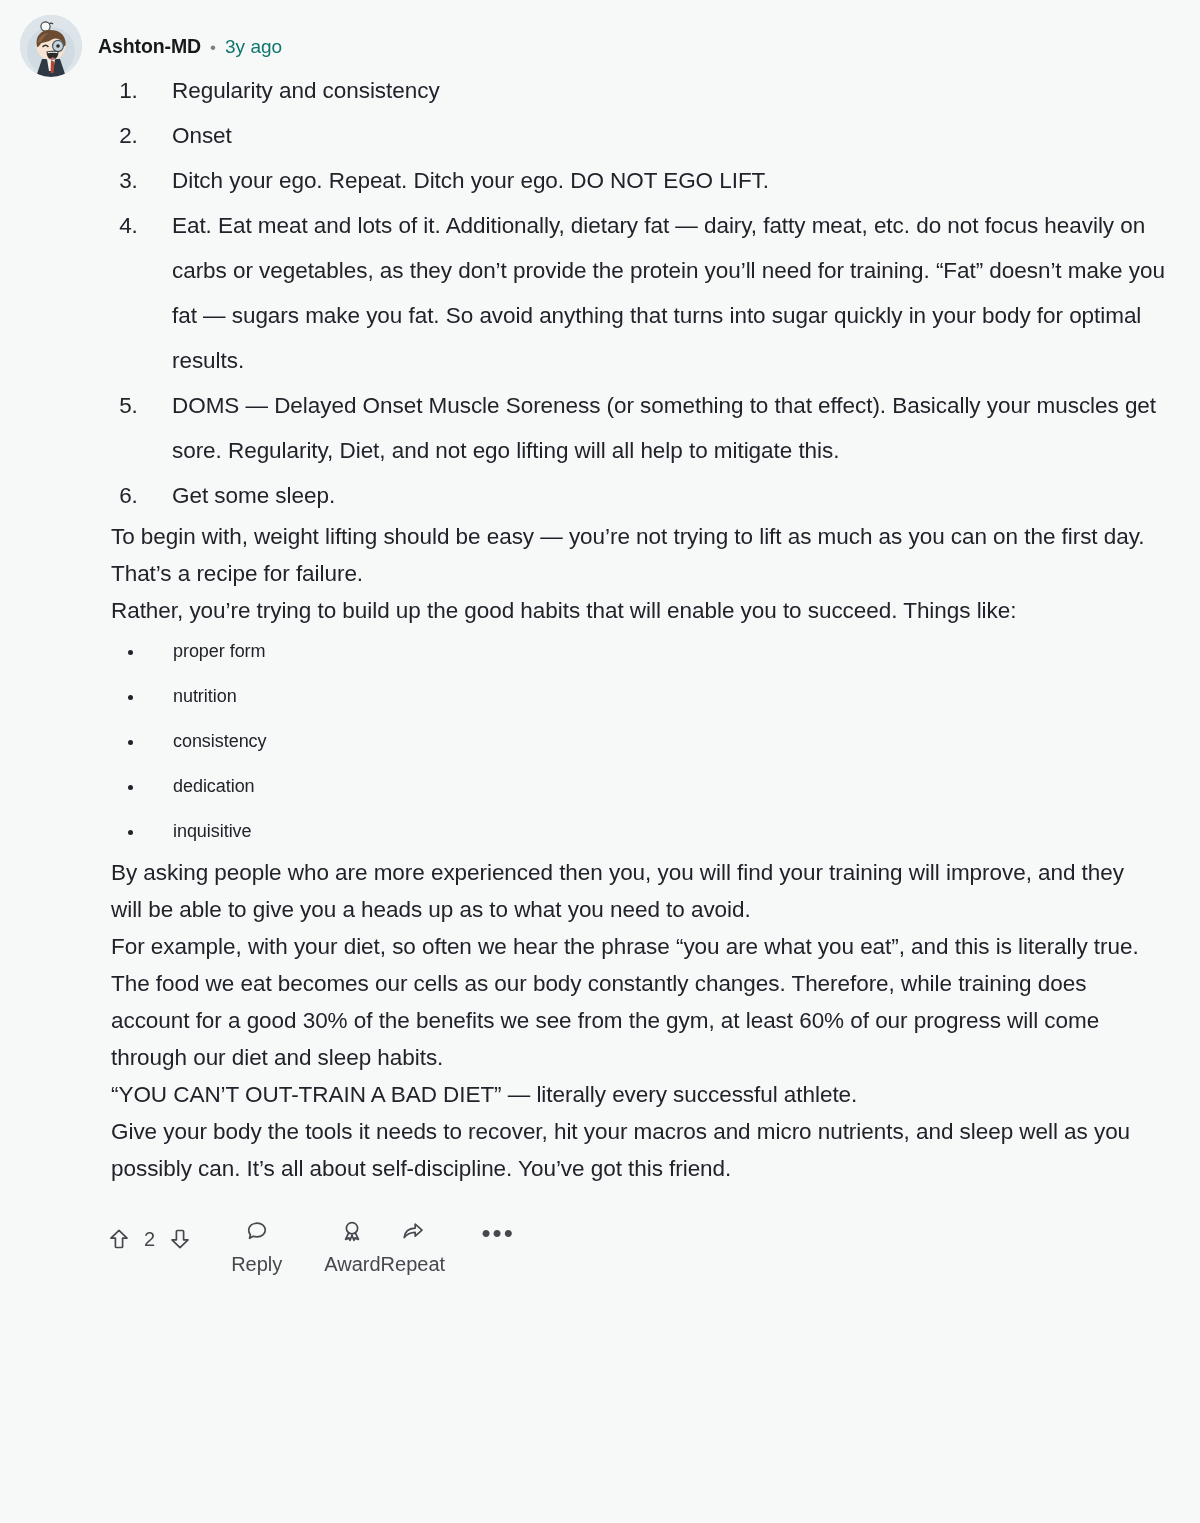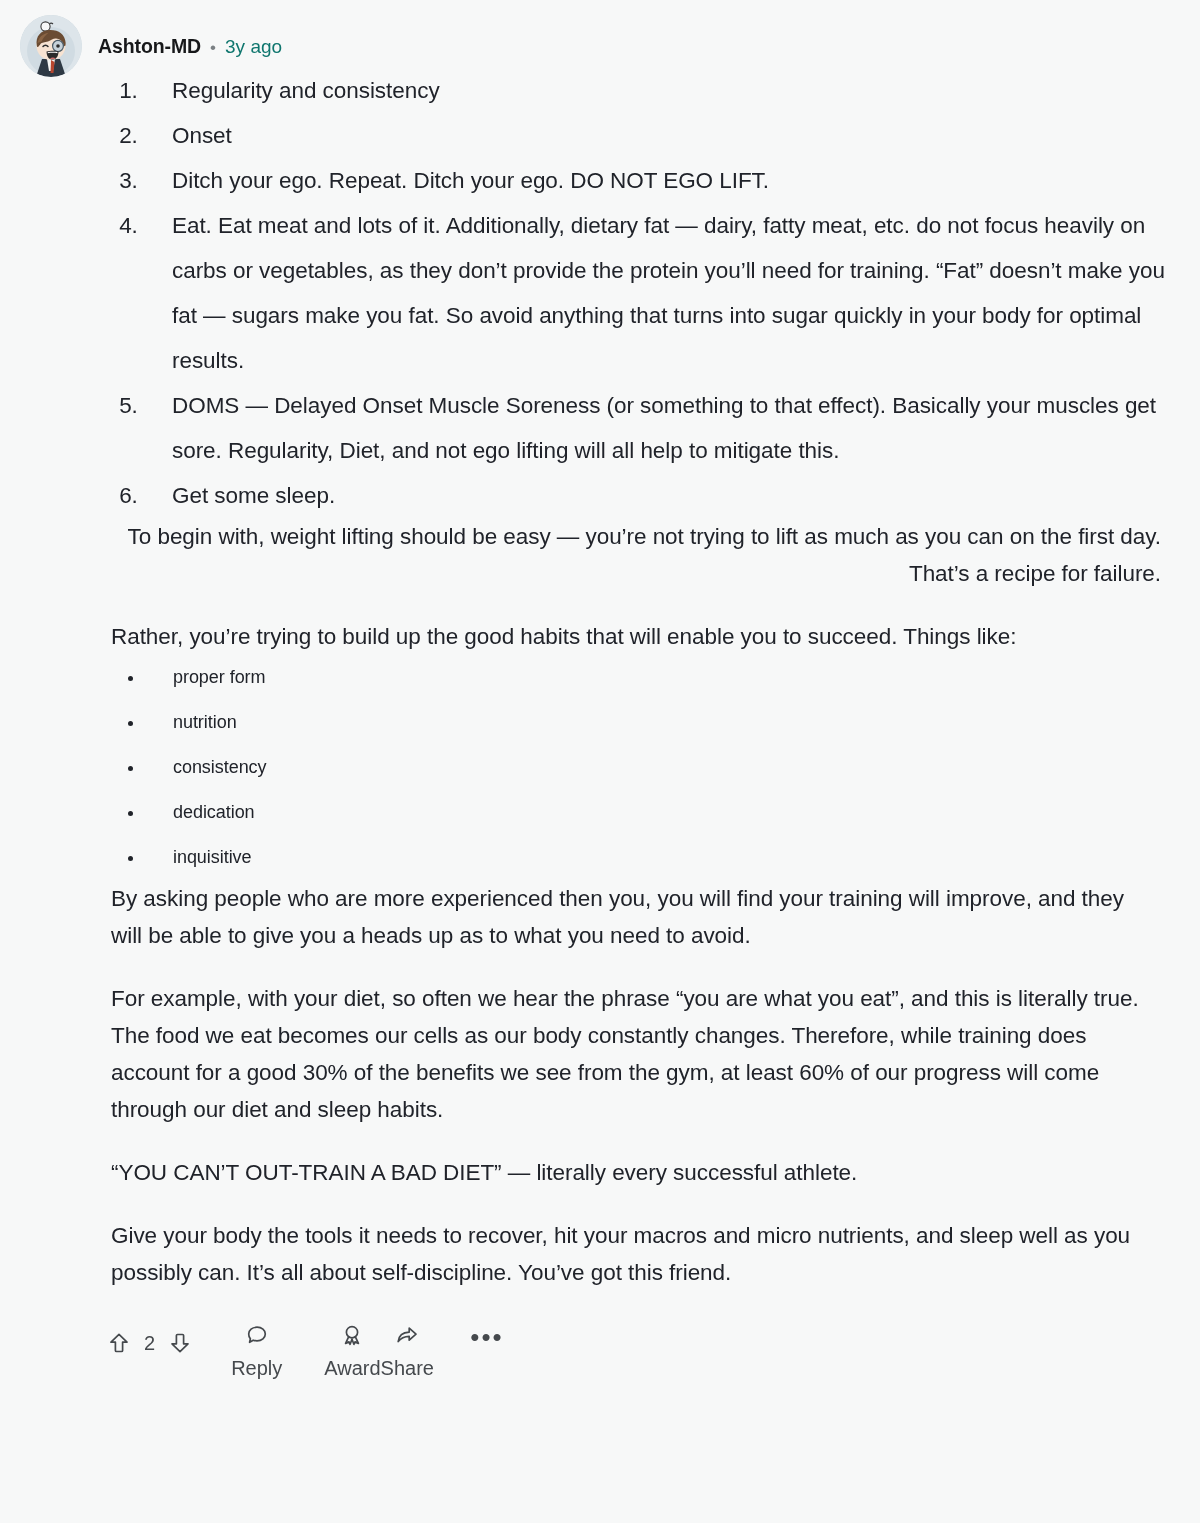--- a/index.html
+++ b/index.html
@@ -67,21 +67,21 @@
 
   .rtf p {
     margin: 0 0 0 104px;
     padding: 0;
     max-width: 1050px;
     font-size: 22.5px;
     line-height: 37px;
     color: #20232a;
     letter-spacing: -0.05px;
   }
-  .rtf p + p { margin-top: 26px; }
+  .rtf p + p { }
 
   ol.num-list {
     margin: 0 0 0 0;
     padding: 0 0 0 137px;
     list-style-position: outside;
     list-style-type: decimal;
   }
   ol.num-list > li {
     font-size: 22.5px;
     line-height: 45px;
@@ -101,21 +101,21 @@
     list-style-type: disc;
   }
   ul.bullet-list > li {
     font-size: 18px;
     line-height: 45px;
     color: #20232a;
     padding-left: 28px;
     letter-spacing: -0.05px;
   }
 
-  .block-gap-before-para { margin-top: 34px; text-align: right; }
+  .block-gap-before-para { margin-top: 34px; }
   .block-gap-before-list { margin-top: 32px; }
   .block-gap-after-list  { margin-top: 30px; }
 
   
   .action-bar {
     display: flex;
     align-items: center;
     gap: 0;
     margin: 30px 0 0 104px;
     height: 44px;
@@ -287,19 +287,19 @@
       </span>
       <span>Award</span>
     </div>
 
     <div class="act act-share">
       <span class="icon-btn">
         <svg width="24" height="24" viewBox="0 0 24 24" fill="none" stroke="#45494d" stroke-width="1.7" stroke-linejoin="round" stroke-linecap="round">
           <path d="M3.2 18.6 C3.8 12.6 7.8 9.3 14.2 9.1 L14.2 5.2 L21 11.2 L14.2 17.2 L14.2 13.4 C9.4 13.5 6.1 14.8 3.2 18.6 Z"></path>
         </svg>
       </span>
-      <span>Share</span>
+      <span>Repeat</span>
     </div>
 
     <div class="more-dots">•••</div>
   </div>
 
 </div>
 
 </body></html>

